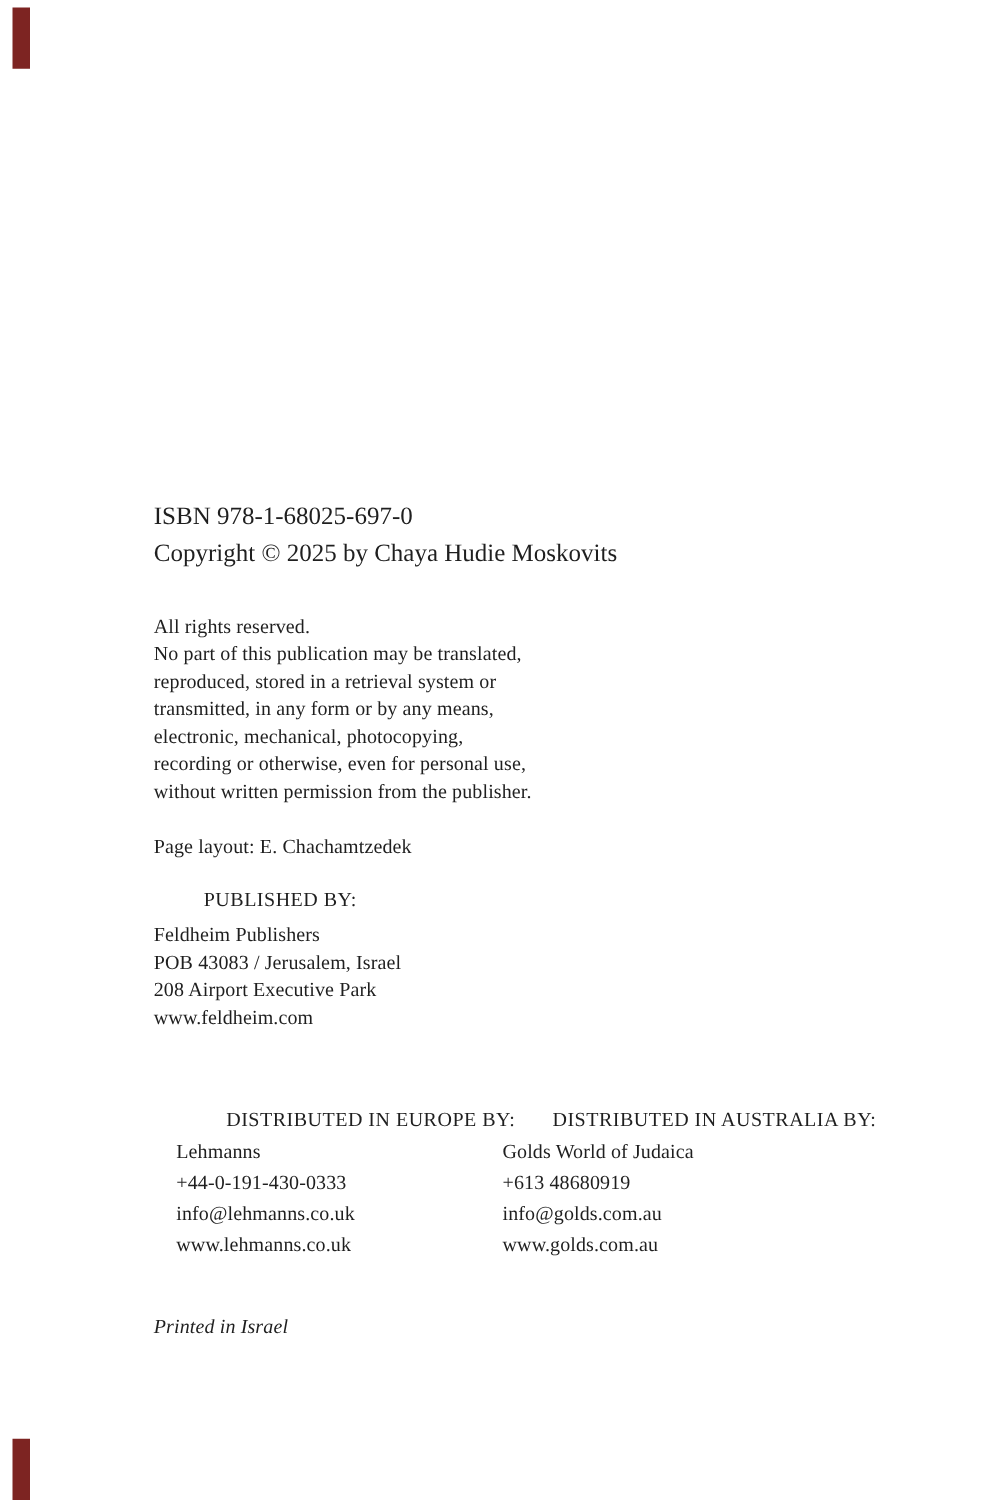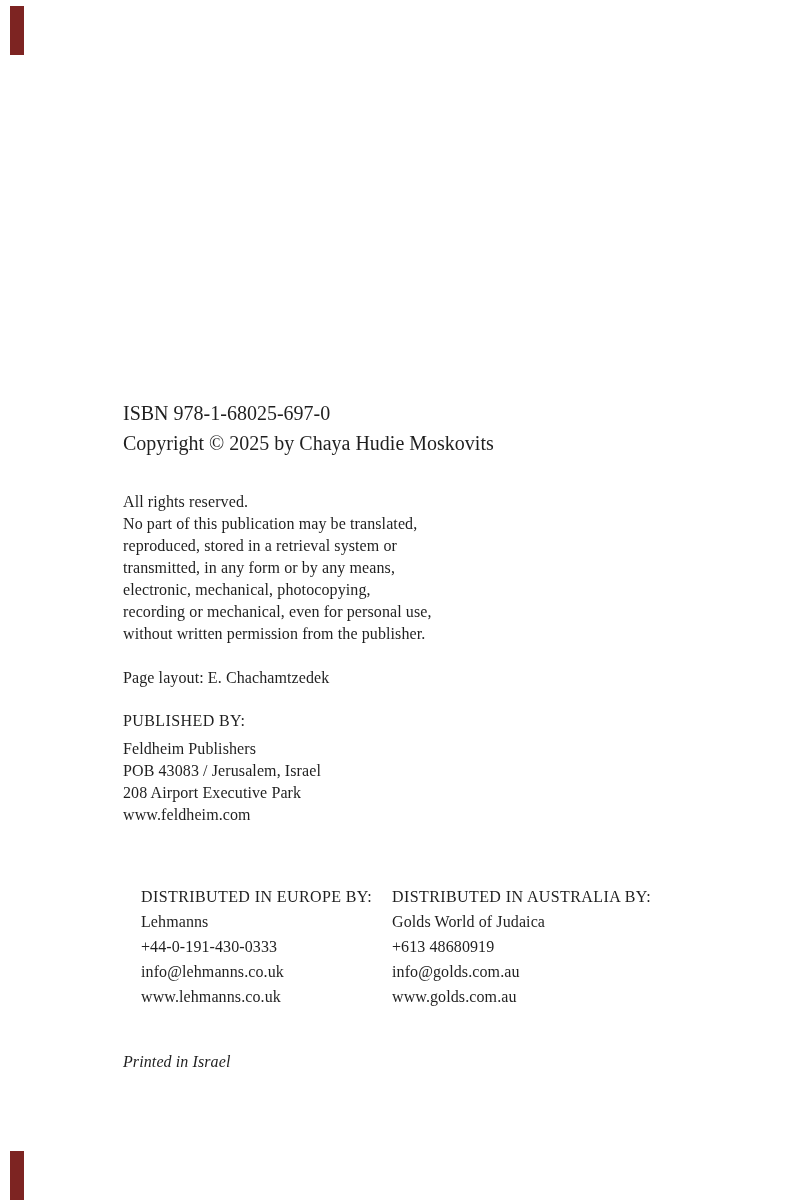--- a/index.html
+++ b/index.html
@@ -22,31 +22,32 @@
     top: 398px; left: 123px;
     font-size: 20px;
     line-height: 30px;
   }
   .rights-block  { top: 491px; left: 123px; }
   .credit-line   { top: 667px; left: 123px; text-align: right; }
   .caps-header {
     font-size: 16px;
     line-height: 22px;
     letter-spacing: 0.4px;
+    margin-left: 40px;
   }
   .published-header { top: 710px; left: 123px; }
   .publisher-block  { top: 738px; left: 123px; }
   .dist-col {
     top: 884px;
     line-height: 25px;
   }
   .dist-col .caps-header { line-height: 25px; }
   .dist-col .body-text   { line-height: 25px; }
   .dist-col-europe    { left: 141px; }
-  .dist-col-australia { left: 392px; }
+  .dist-col-australia { left: 402px; }
   .printed-line {
     top: 1051px; left: 123px;
     font-style: italic;
   }
   .edge-mark {
     left: 10px;
     width: 14px;
     position: absolute;
   }
   .edge-mark-top    { top: 6px;    height: 49px; }
@@ -62,21 +63,21 @@
   <div>ISBN 978-1-68025-697-0</div>
   <div>Copyright © 2025 by Chaya Hudie Moskovits</div>
 </div>
 
 <div class="abs body-text rights-block">
   <div>All rights reserved.</div>
   <div>No part of this publication may be translated,</div>
   <div>reproduced, stored in a retrieval system or</div>
   <div>transmitted, in any form or by any means,</div>
   <div>electronic, mechanical, photocopying,</div>
-  <div>recording or mechanical, even for personal use,</div>
+  <div>recording or otherwise, even for personal use,</div>
   <div>without written permission from the publisher.</div>
 </div>
 
 <div class="abs body-text credit-line">Page layout: E. Chachamtzedek</div>
 
 <div class="abs caps-header published-header">PUBLISHED BY:</div>
 <div class="abs body-text publisher-block">
   <div>Feldheim Publishers</div>
   <div>POB 43083 / Jerusalem, Israel</div>
   <div>208 Airport Executive Park</div>

